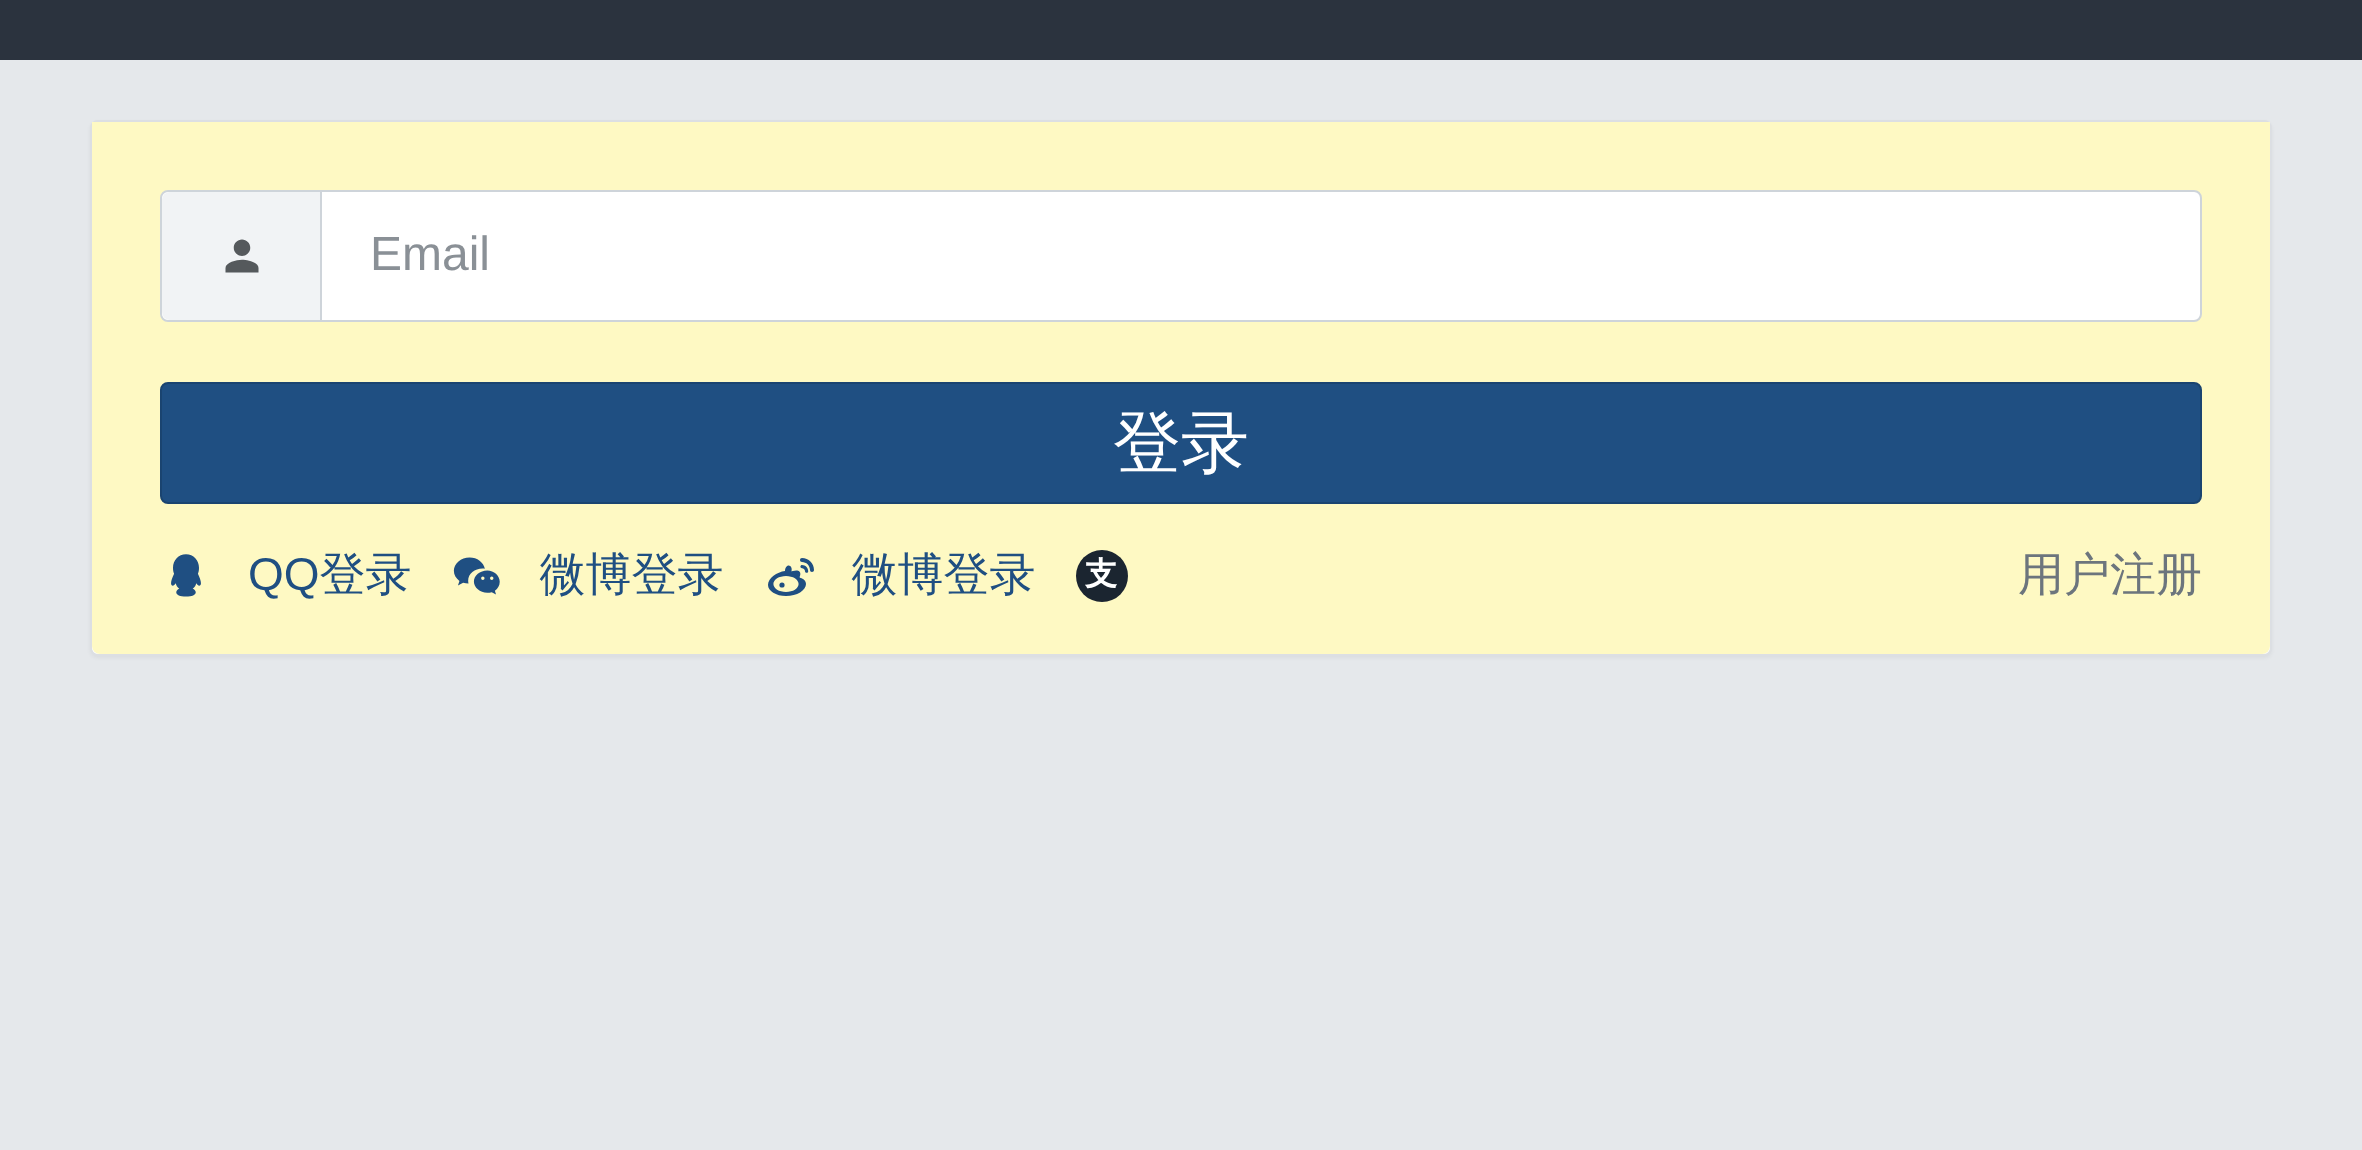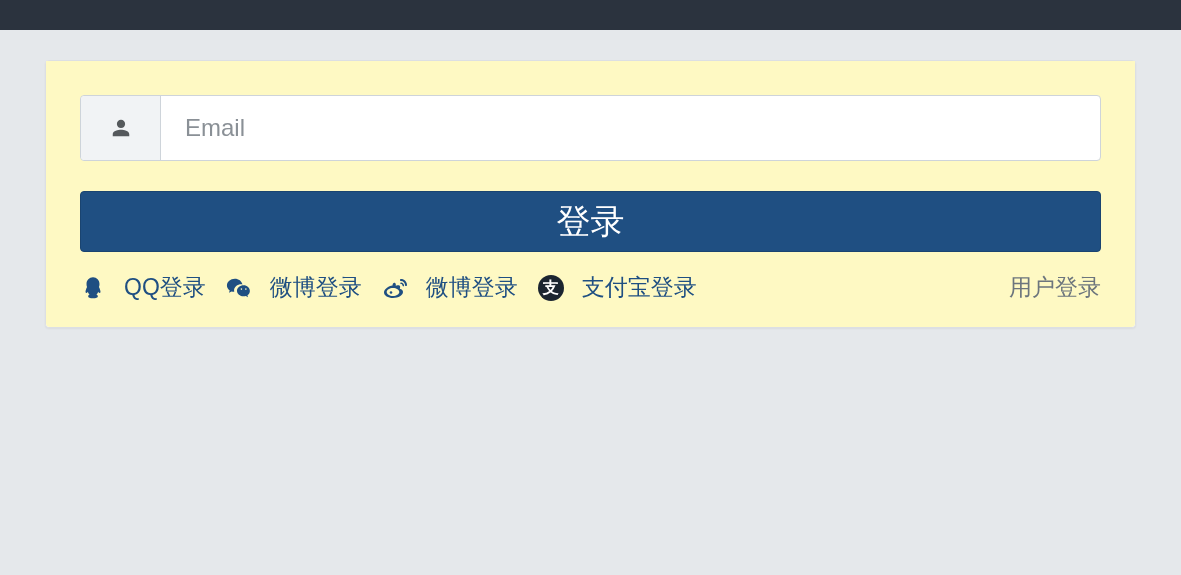--- a/index.html
+++ b/index.html
@@ -192,22 +192,21 @@
                   <circle cx="9" cy="16.5" r="1.3"></circle>
                 </svg>
             </span>
             <span>微博登录</span>
           </a>
 
           <a class="social-link">
             <span class="ic">
               <span class="alipay-circle">支</span>
             </span>
-            <span>支付宝登录</span>
           </a>
 
         </div>
-        <a class="register-link">用户登录</a>
+        <a class="register-link">用户注册</a>
       </div>
 
     </div>
   </div>
 </div>
 
 </body></html>

